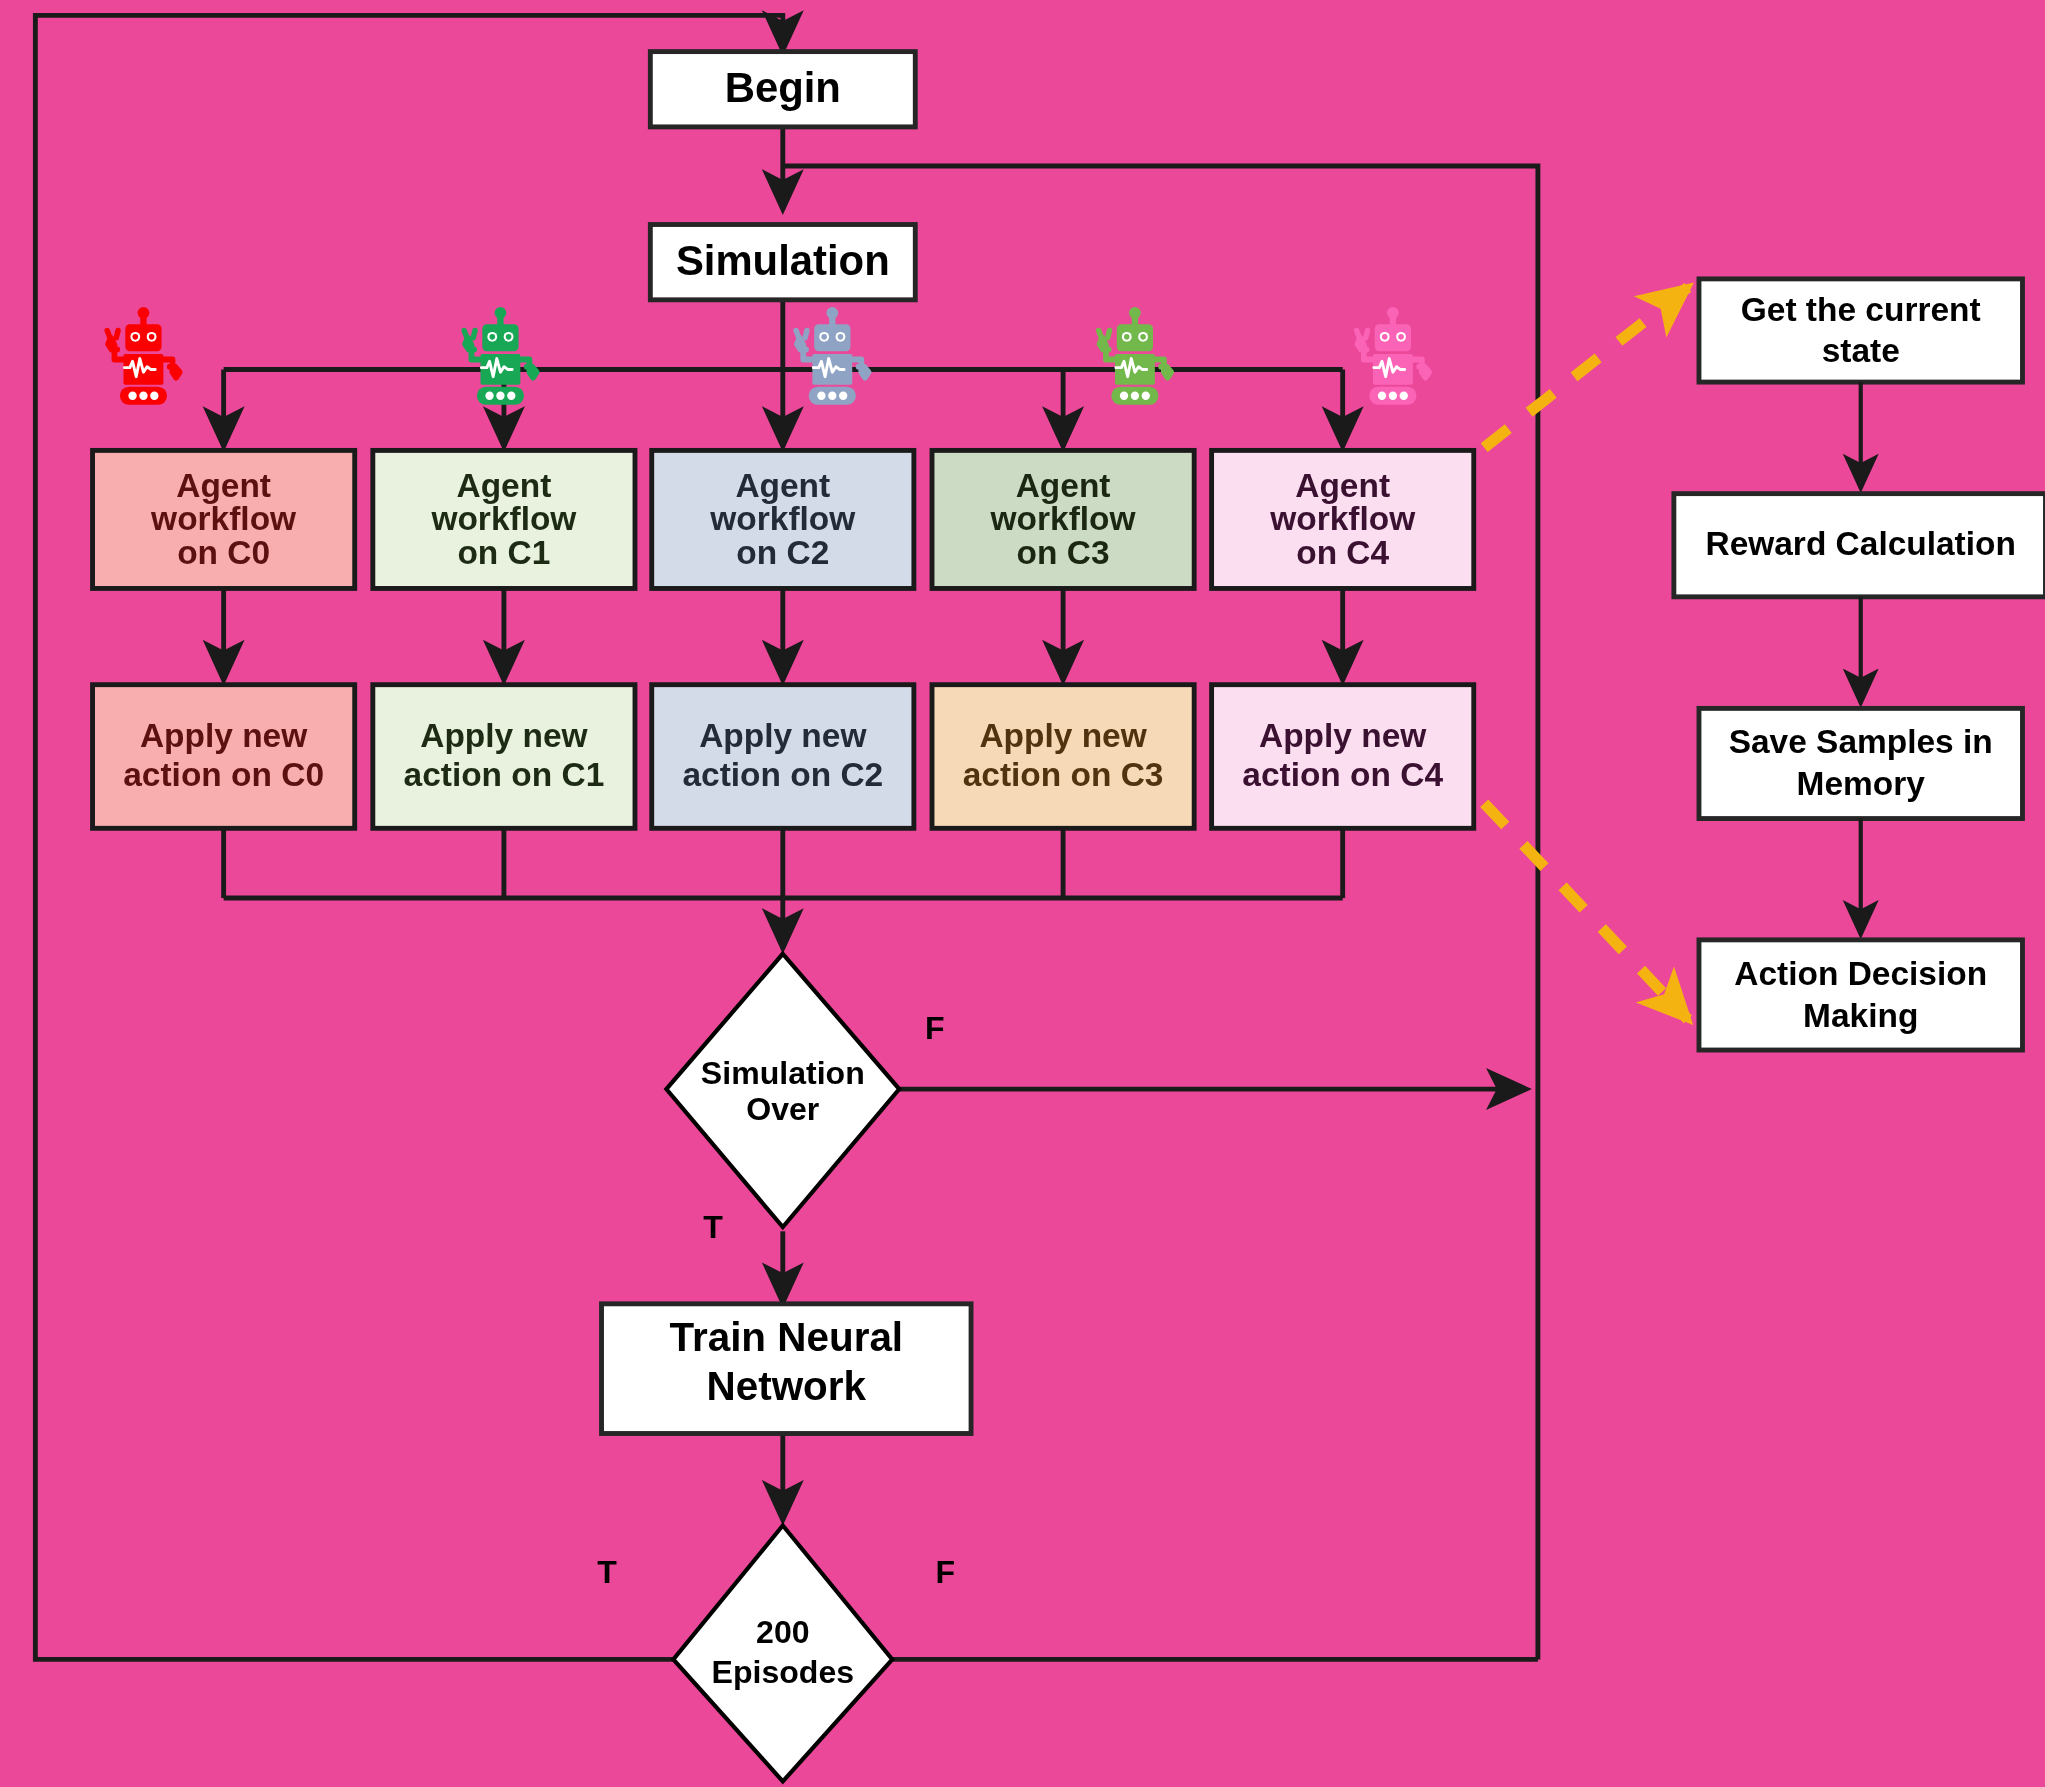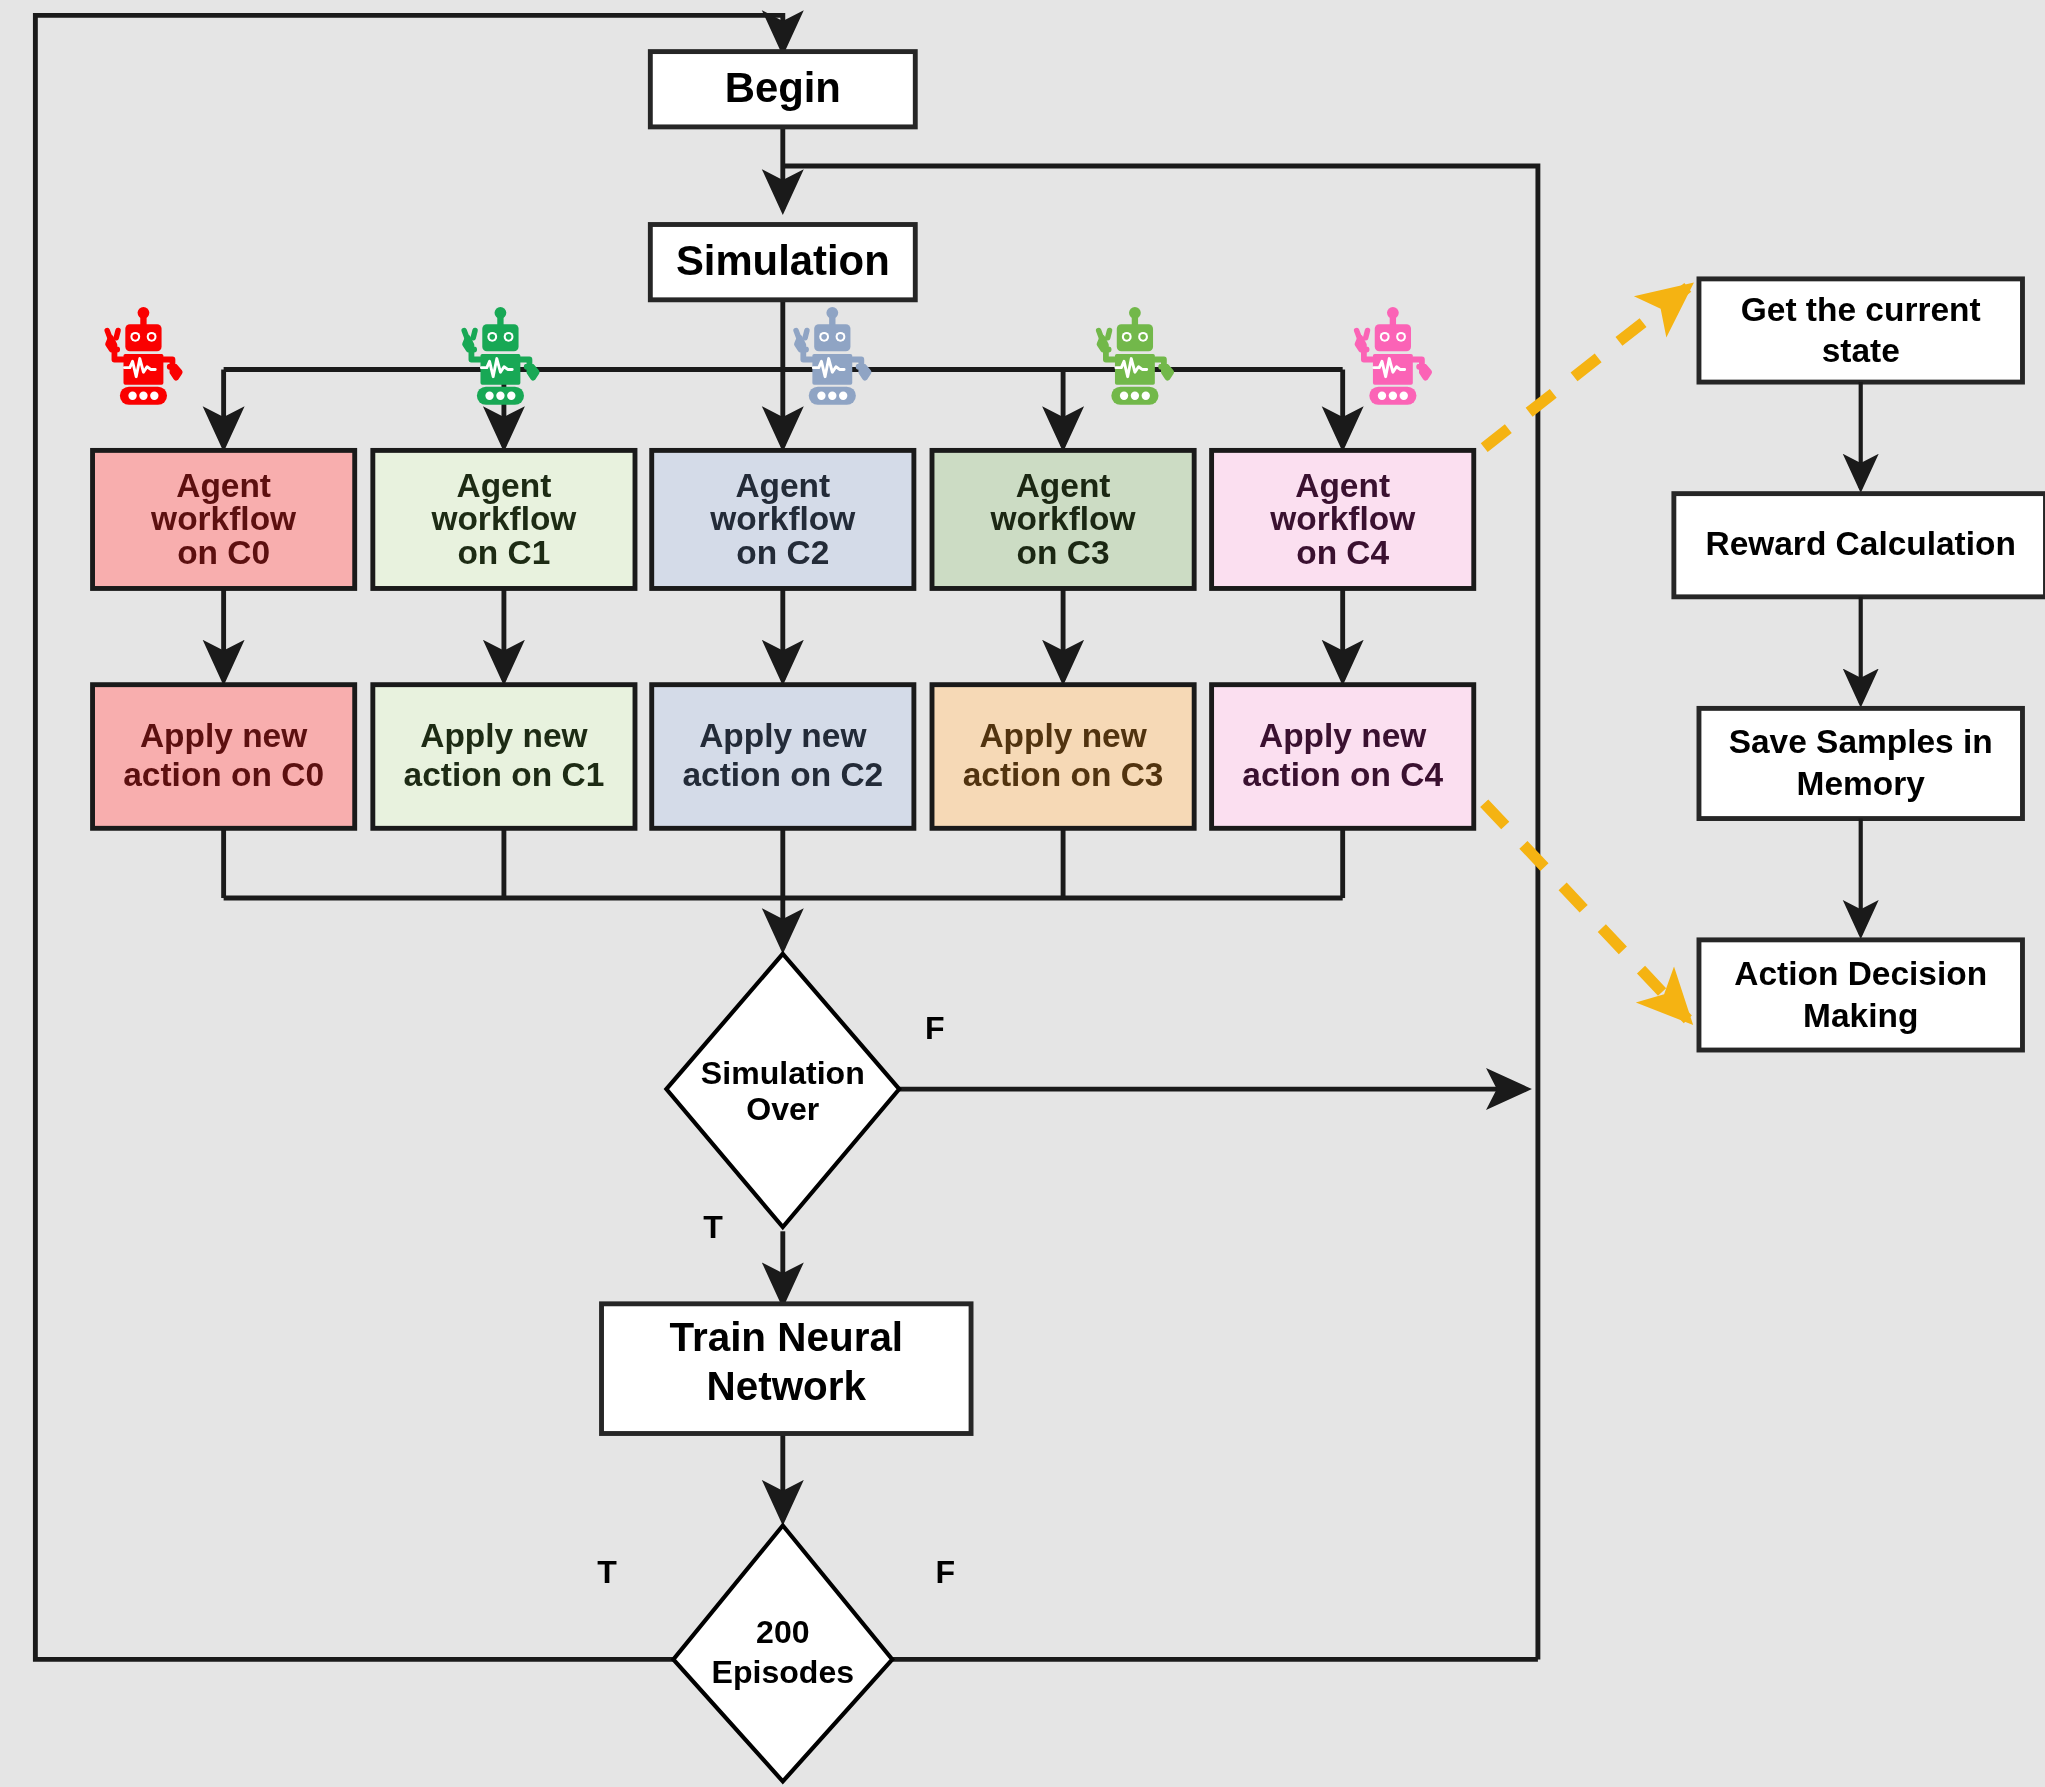--- a/index.html
+++ b/index.html
@@ -7,21 +7,21 @@
     padding: 0;
     background: #ffffff;
   }
   body {
     font-family: "Liberation Sans", sans-serif;
   }
   #stage {
     position: relative;
     width: 2046px;
     height: 1787px;
-    background: #e5e5e5;
+    background: #ec4899;
     overflow: hidden;
   }
   svg.flow {
     position: absolute;
     left: 0;
     top: 0;
     width: 2046px;
     height: 1787px;
   }
   .nodeText {

